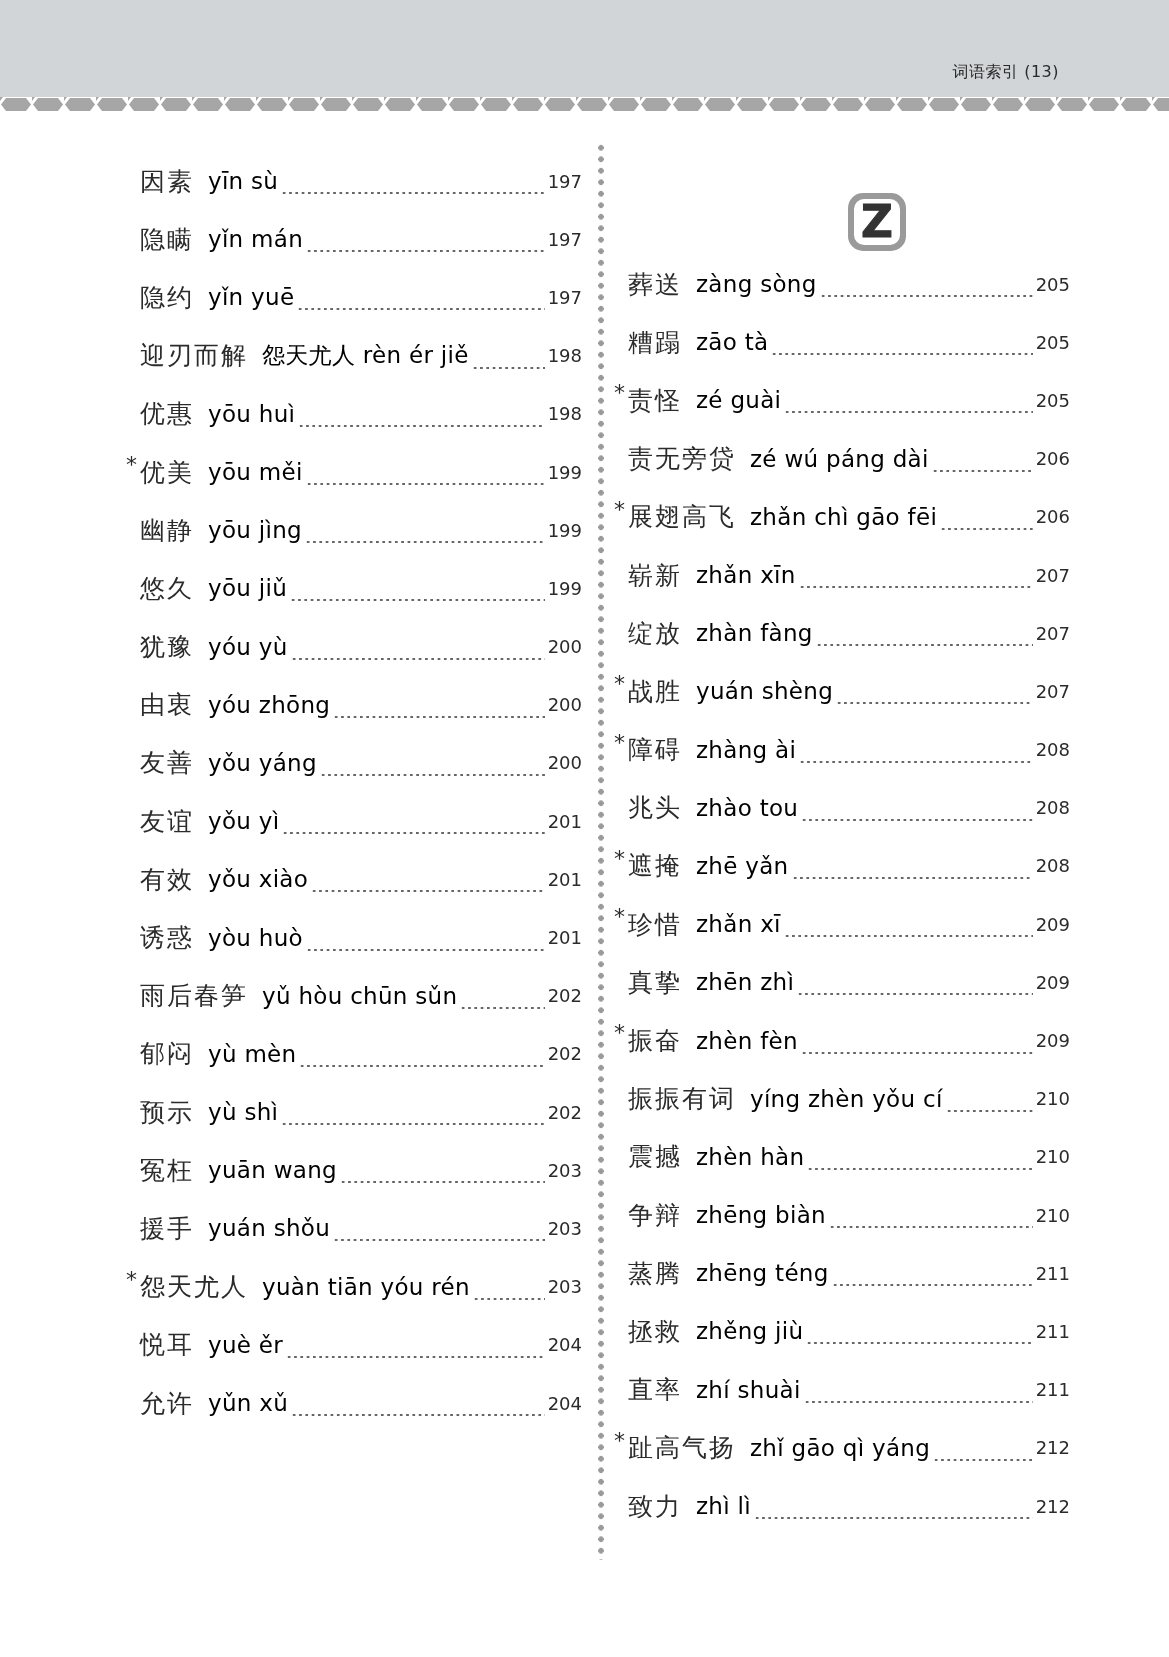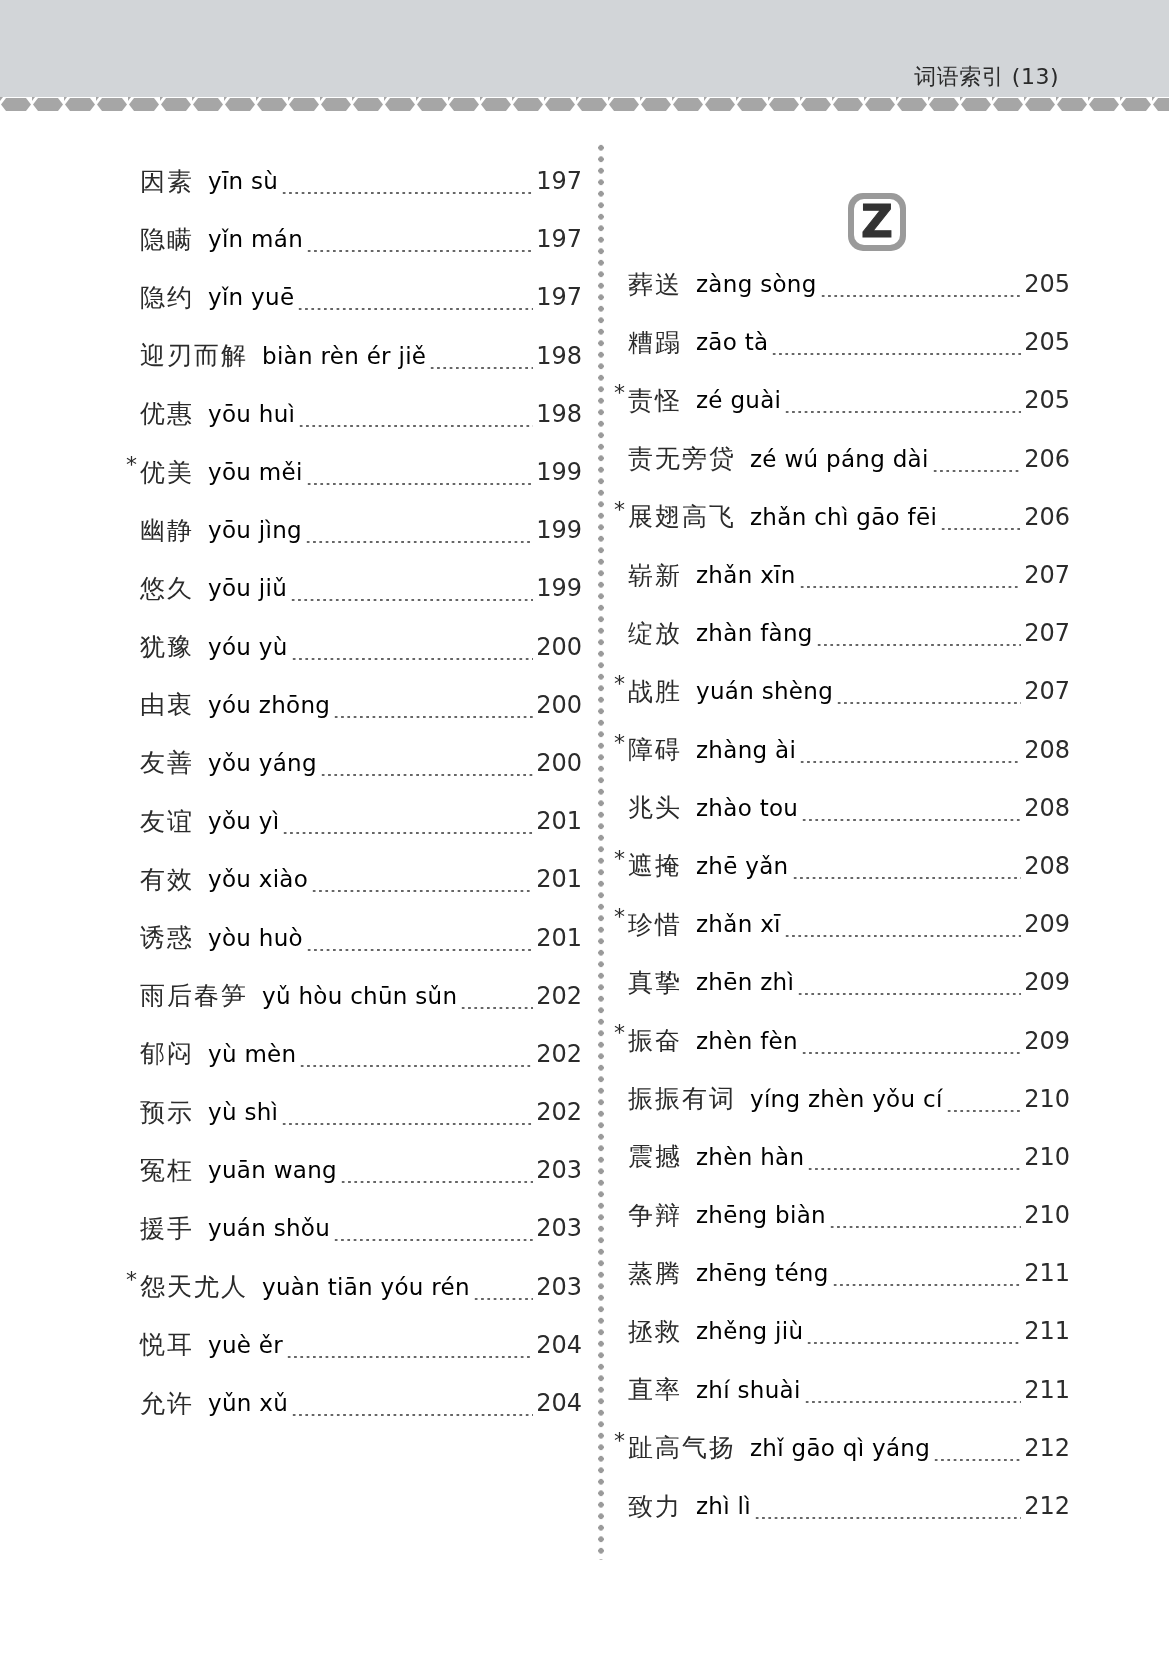--- a/index.html
+++ b/index.html
@@ -4,21 +4,21 @@
 <style>
   html, body { margin: 0; padding: 0; }
   body {
     width: 1169px; height: 1657px; background: #ffffff; position: relative; overflow: hidden;
     font-family: "DejaVu Sans", "Liberation Sans", sans-serif; color: #2b2b2b;
   }
   .header {
     position: absolute; left: 0; top: 0; width: 1169px; height: 97px; background: #d2d5d8;
   }
   .header-title {
-    position: absolute; right: 110px; top: 62px; font-size: 22px; color: #2a2a2a; letter-spacing: 0.5px;
+    position: absolute; right: 110px; top: 62px; font-size: 16px; color: #2a2a2a; letter-spacing: 0.5px;
   }
   .border-strip {
     position: absolute; left: 0; top: 97px; width: 1169px; height: 15px; background: #ffffff;
     overflow: hidden;
   }
   .border-strip svg { display: block; }
   .divider {
     position: absolute; left: 597px; top: 142px; width: 8px; height: 1418px;
     background-image: radial-gradient(circle, #9a9a9a 2.6px, transparent 3px);
     background-size: 8px 11.5px; background-repeat: repeat-y;
@@ -48,21 +48,21 @@
   .entry .star {
     position: absolute; left: -14px; top: 9px; font-size: 22px; color: #2b2b2b;
   }
   .entry .hanzi { font-size: 25px; color: #2b2b2b; letter-spacing: 2px; flex: 0 0 auto; }
   .entry .pinyin { margin-left: 14px; font-size: 23px; color: #000000; flex: 0 0 auto; letter-spacing: 0.3px; }
   .entry .leader {
     flex: 1 1 auto; margin: 0 3px; height: 24px; align-self: center; position: relative; top: 2px;
     background-image: radial-gradient(circle, #666 1.1px, transparent 1.4px);
     background-size: 6.3px 4px; background-repeat: repeat-x; background-position: left bottom;
   }
-  .entry .page { font-size: 24px; color: #2b2b2b; flex: 0 0 auto; }
+  .entry .page { font-size: 18px; color: #2b2b2b; flex: 0 0 auto; }
 </style>
 </head>
 <body>
 
 <div class="header">
   <div class="header-title">词语索引 (13)</div>
 </div>
 
 <div class="border-strip">
   <svg width="1169" height="15" viewBox="0 0 1169 15" xmlns="http://www.w3.org/2000/svg">
@@ -97,21 +97,21 @@
       <li class="entry">
 
     <span class="hanzi">隐约</span>
     <span class="pinyin">yǐn yuē</span>
     <span class="leader"></span>
     <span class="page">197</span>
   </li>
       <li class="entry">
 
     <span class="hanzi">迎刃而解</span>
-    <span class="pinyin">biàn rèn ér jiě</span>
+    <span class="pinyin">怨天尤人 rèn ér jiě</span>
     <span class="leader"></span>
     <span class="page">198</span>
   </li>
       <li class="entry">
 
     <span class="hanzi">优惠</span>
     <span class="pinyin">yōu huì</span>
     <span class="leader"></span>
     <span class="page">198</span>
   </li>

